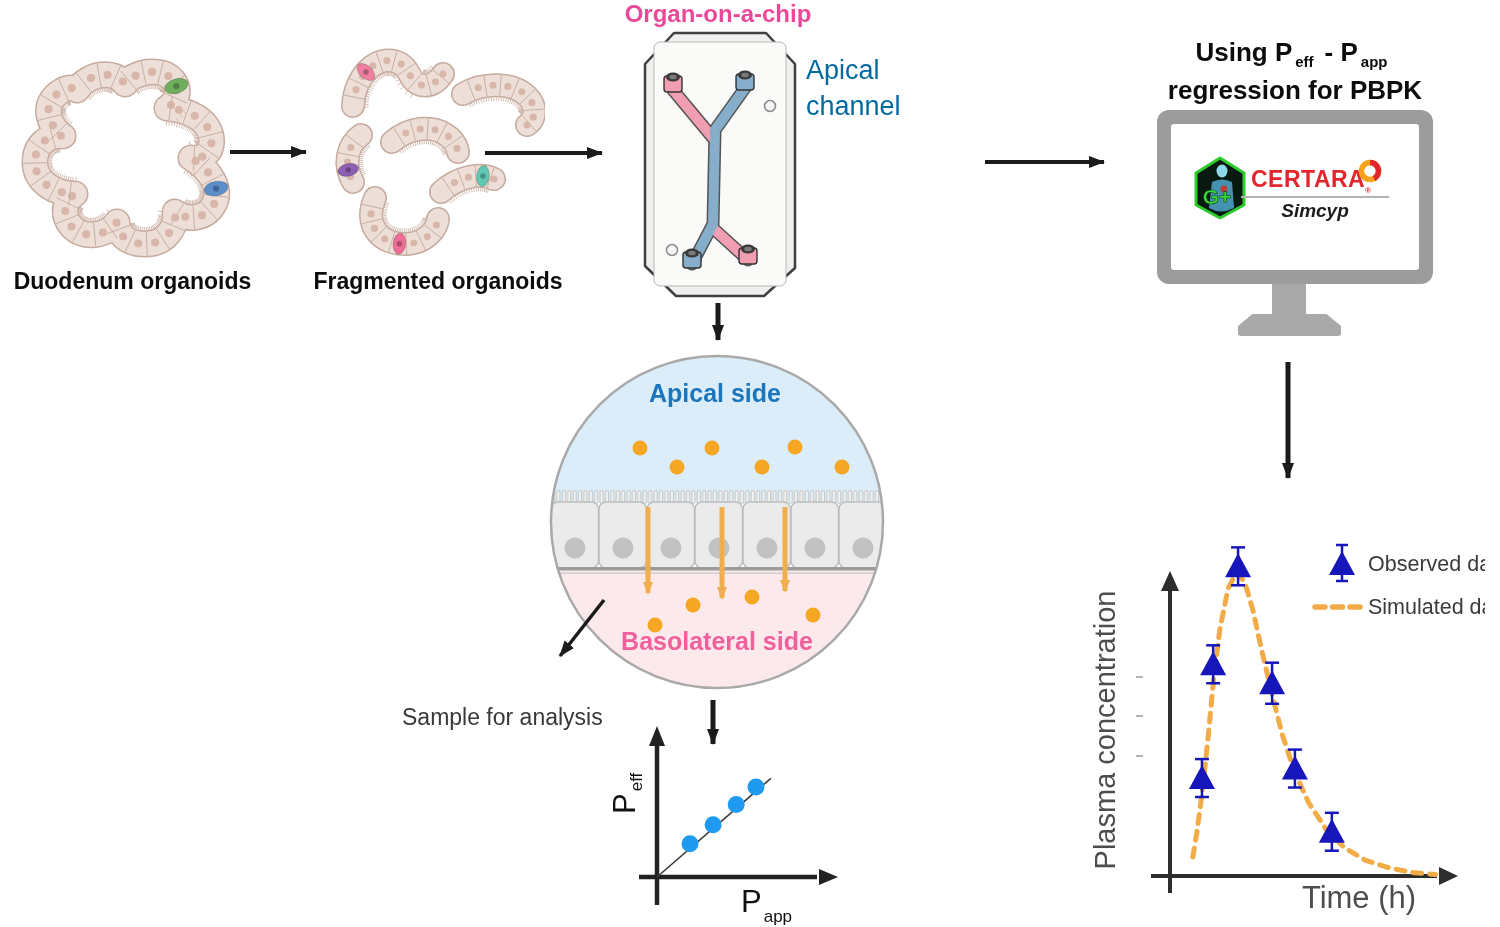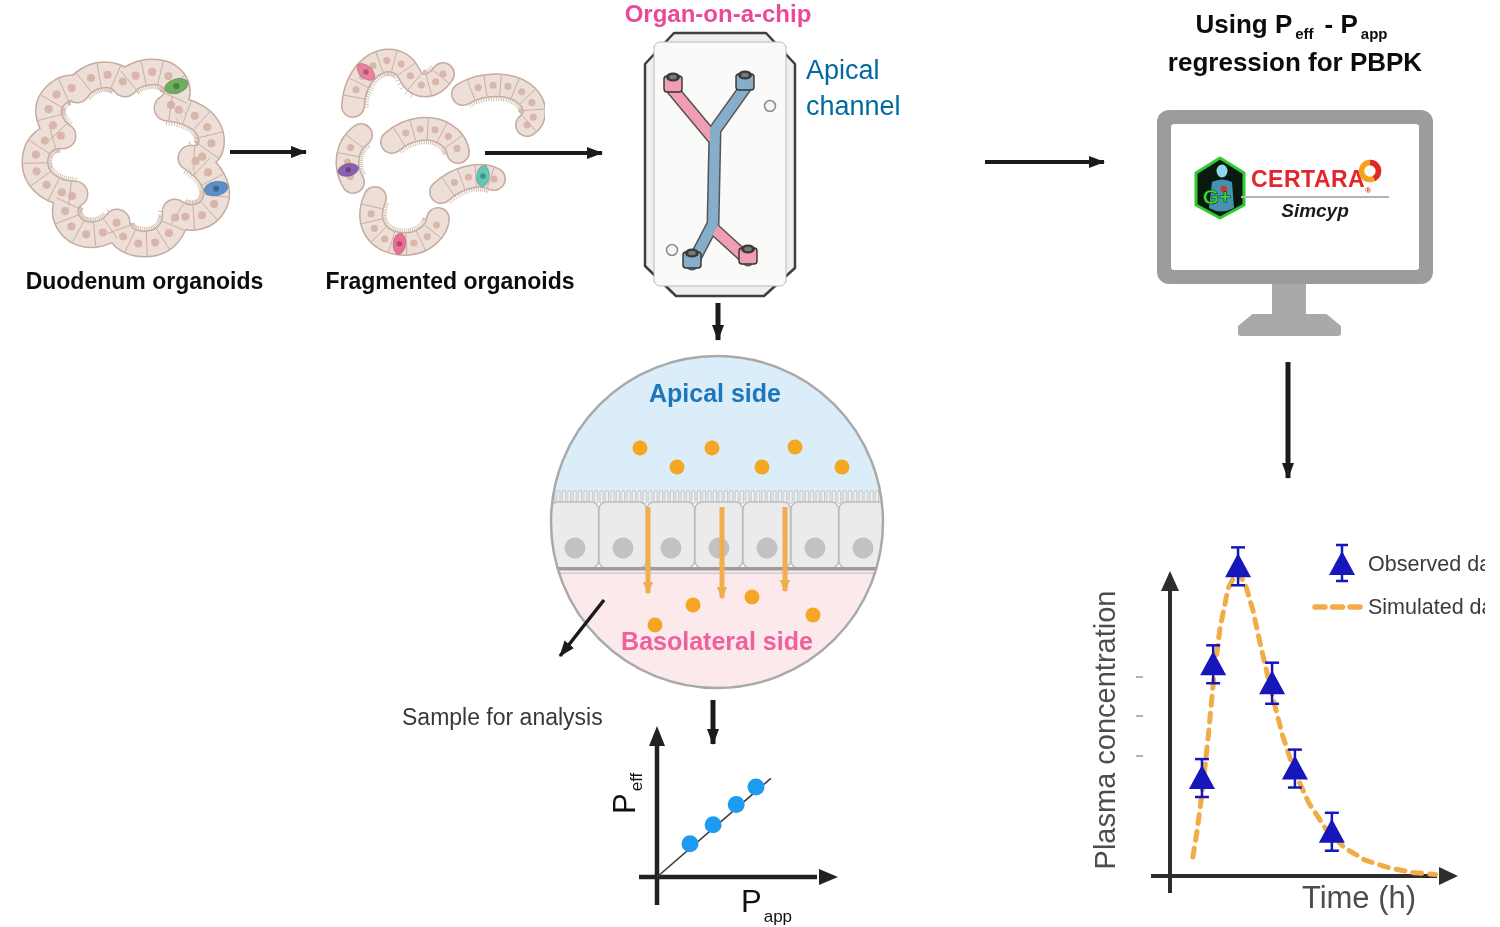--- a/index.html
+++ b/index.html
@@ -1,21 +1,21 @@
 <!DOCTYPE html>
 <html><head>
 <meta charset="utf-8">
 <style>
   html,body{margin:0;padding:0;background:#fff;font-family:"Liberation Sans",sans-serif;}
   #canvas{position:relative;width:1500px;height:927px;background:#fff;overflow:hidden;}
   .abs{position:absolute;}
-  .steplabel{font-weight:800;font-size:23px;color:#0c0c0c;text-align:center;letter-spacing:0;margin-left:12px;}
+  .steplabel{font-weight:800;font-size:23px;color:#0c0c0c;text-align:center;letter-spacing:0;}
   .chiptitle{font-weight:800;font-size:24px;color:#ec4899;text-align:center;}
   .apical-ch{font-size:27px;color:#0369a1;line-height:1.35;}
-  .pbpk-title{font-weight:800;font-size:26px;color:#0c0c0c;text-align:center;line-height:1.45;}
+  .pbpk-title{font-weight:800;font-size:26px;color:#0c0c0c;text-align:center;line-height:1.45;margin-top:28px;}
   .pbpk-title sub{font-size:15px;font-weight:800;position:relative;top:6px;margin:0 7px 0 3px;vertical-align:baseline;}
   .sample{font-size:23px;color:#383838;margin-top:36px;}
   
   .mon-frame{left:1157px;top:110px;width:276px;height:174px;background:#9C9C9C;border-radius:12px;}
   .mon-screen{left:1171px;top:124px;width:248px;height:146px;background:#fff;border-radius:3px;}
   .mon-neck{left:1272px;top:284px;width:34px;height:32px;background:#A9A9A9;}
   .mon-base{left:1238px;top:314px;width:103px;height:22px;background:#A9A9A9;border-radius:3px;clip-path:polygon(14% 0,86% 0,100% 55%,100% 100%,0 100%,0 55%);}
   .certara{left:80px;top:42px;font-weight:800;font-size:23px;color:#E2262B;letter-spacing:.5px;text-align:right;}
   .certara .rmark{font-size:8px;color:#E2262B;vertical-align:-6px;}
   .mon-divider{left:70px;top:72px;width:148px;height:2px;background:#B3B3B3;}

